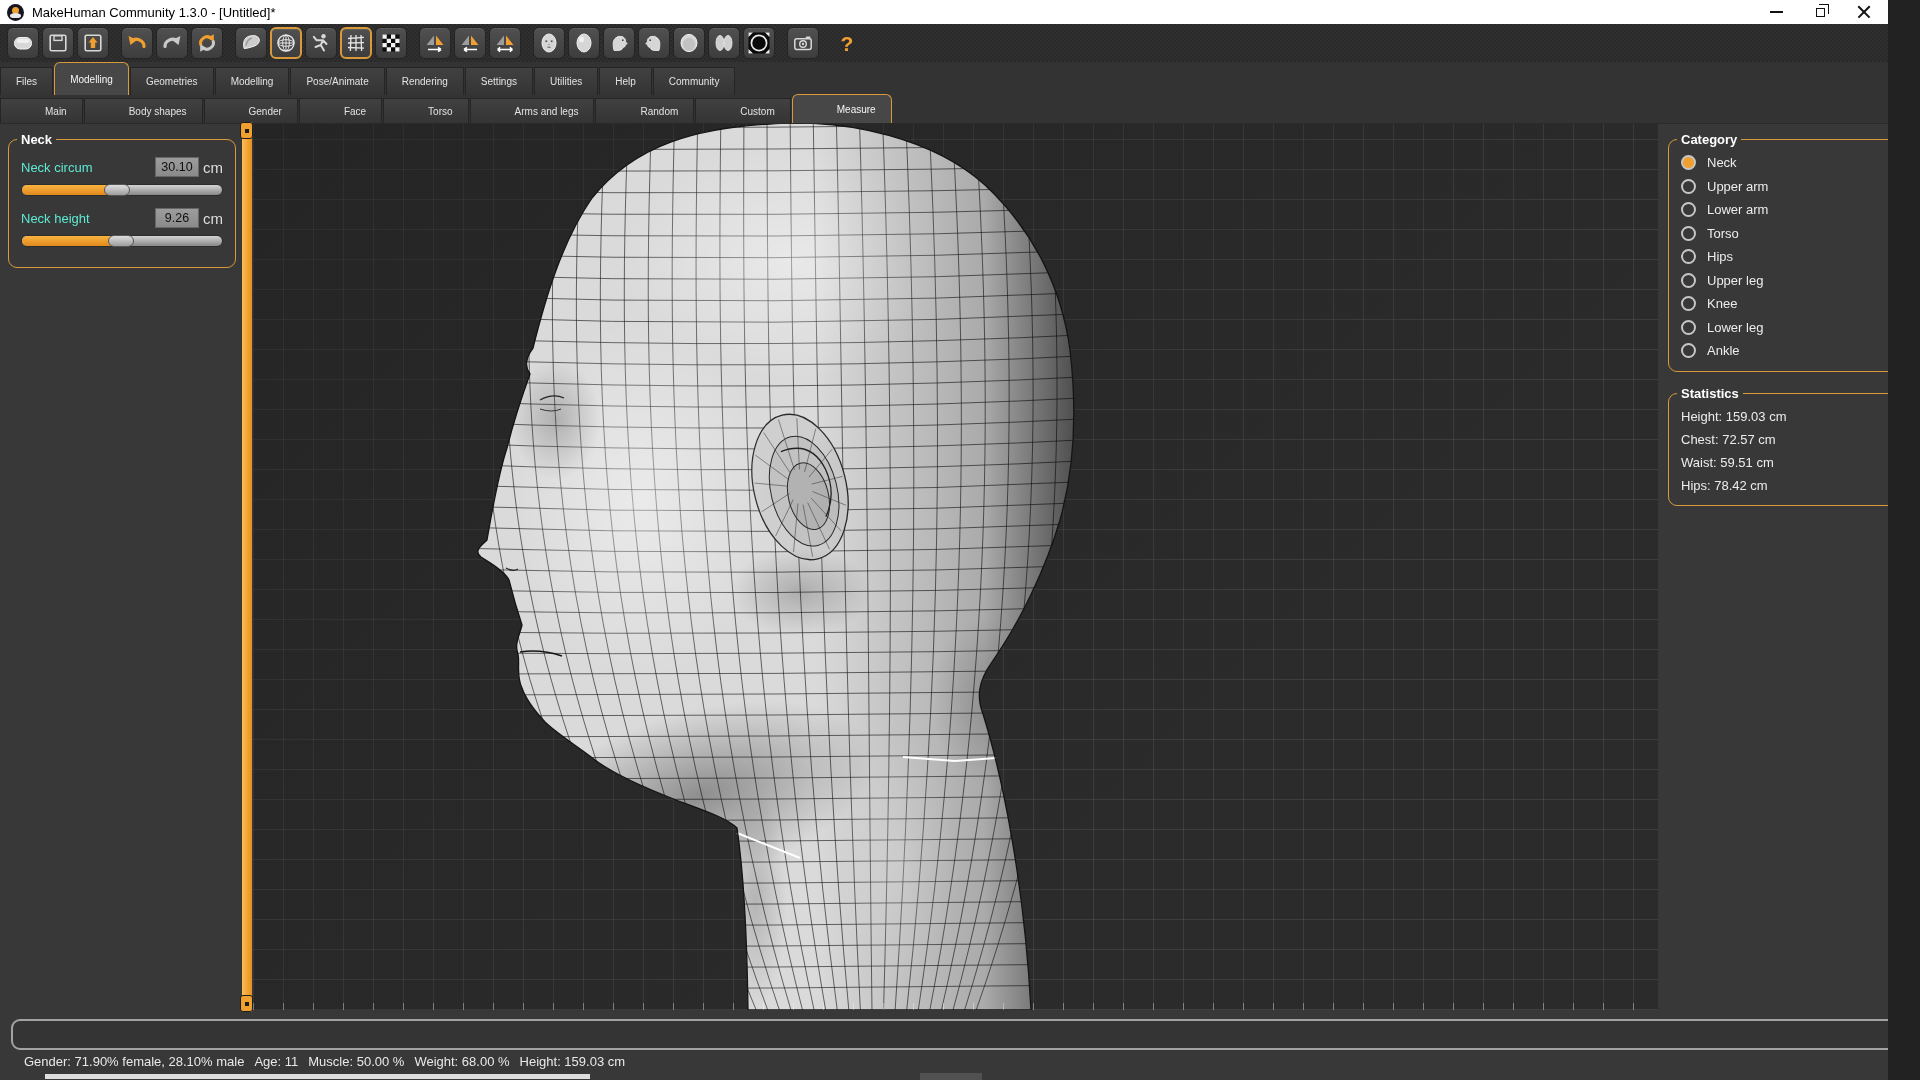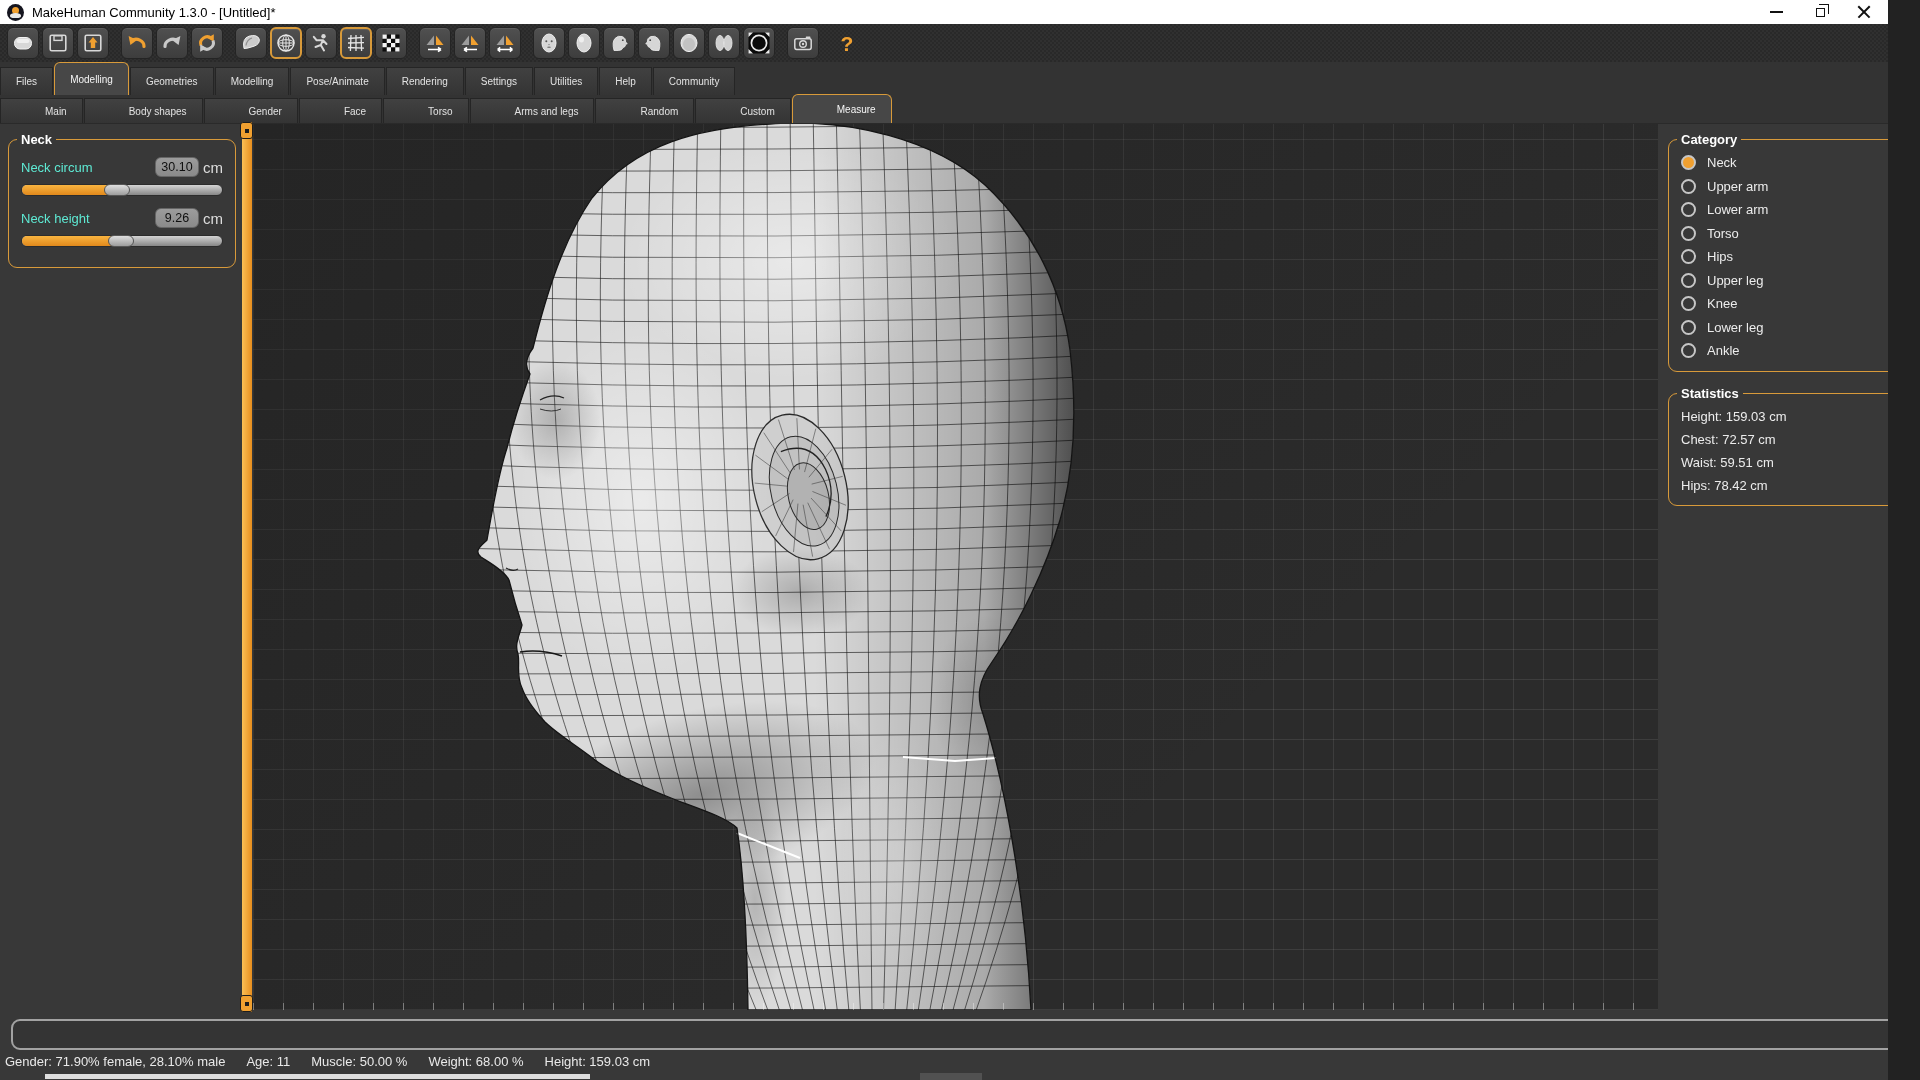--- a/index.html
+++ b/index.html
@@ -64,21 +64,21 @@
   .panel-left{left:0;width:242px;}
   .panel-right{left:1660px;width:248px;}
   fieldset{border:1.5px solid var(--accent-border);border-radius:9px;margin:0;padding:4px 8px 8px 8px;}
   legend{color:#ffffff;font-weight:bold;font-size:13px;padding:0 4px;}
   .groupbox{margin:8px 6px 0 8px;}
 
   .slider-block{margin:6px 4px 2px 4px;}
   .slider-caption{display:flex;align-items:center;margin:2px 0 7px 0;}
   .slider-label{flex:1 1 auto;color:#5eead4;font-size:13px;}
   .value-box{background:linear-gradient(#9c9c9c,#8a8a8a);color:#101010;font-size:12.5px;
-             border:1px solid #666;border-radius:6px;min-width:44px;height:20px;line-height:18px;
+             border:1px solid #666;border-radius:0;min-width:44px;height:20px;line-height:18px;
              text-align:center;padding:0 4px;}
   .unit{color:#dddddd;font-size:15px;margin-left:4px;width:20px;}
   .slider-track{position:relative;height:12px;border-radius:6px;background:linear-gradient(#d4d4d4,#878787);
              border:1px solid #2c2c2c;margin:0 0 12px 0;}
   .slider-fill{position:absolute;left:0;top:0;bottom:0;border-radius:6px 0 0 6px;
              background:linear-gradient(#f9b440,#e1891c);}
   .slider-handle{position:absolute;top:-1px;width:26px;height:12px;border-radius:6px;
              background:linear-gradient(#dedede,#9d9d9d);border:1px solid #555;}
 
   .radio-row{display:flex;align-items:center;gap:11px;height:23.5px;margin-left:4px;}
@@ -104,21 +104,21 @@
                        repeating-linear-gradient(90deg,rgba(255,255,255,.085) 0 1px,transparent 1px 30px);}
   .viewport .grid-dim{position:absolute;inset:0;
       background:linear-gradient(135deg,rgba(32,32,32,.55) 0%,rgba(32,32,32,.25) 40%,rgba(0,0,0,0) 70%);}
   .viewport .ticks{position:absolute;left:0;right:0;bottom:0;height:7px;
       background:repeating-linear-gradient(90deg,rgba(255,255,255,.35) 0 1px,transparent 1px 30px);}
   .head-svg{position:absolute;inset:0;}
 
   
   .progress-field{position:absolute;left:11px;top:1019px;width:1894px;height:31px;
       border:2px solid #a2a2a2;border-radius:9px;background:#343434;}
-  .status-bar{position:absolute;left:5px;top:1054px;display:flex;gap:21px;color:#e9e9e9;font-size:13px;}
+  .status-bar{position:absolute;left:24px;top:1054px;display:flex;gap:10px;color:#e9e9e9;font-size:13px;}
   .sliver-light{position:absolute;left:45px;top:1074px;width:545px;height:5px;background:#dedede;}
   .sliver-gray{position:absolute;left:920px;top:1073px;width:62px;height:7px;background:#515151;}
 </style>
 </head>
 <body>
 
 <div id="app">
 
   <div class="titlebar">
     <div class="app-logo"></div>

